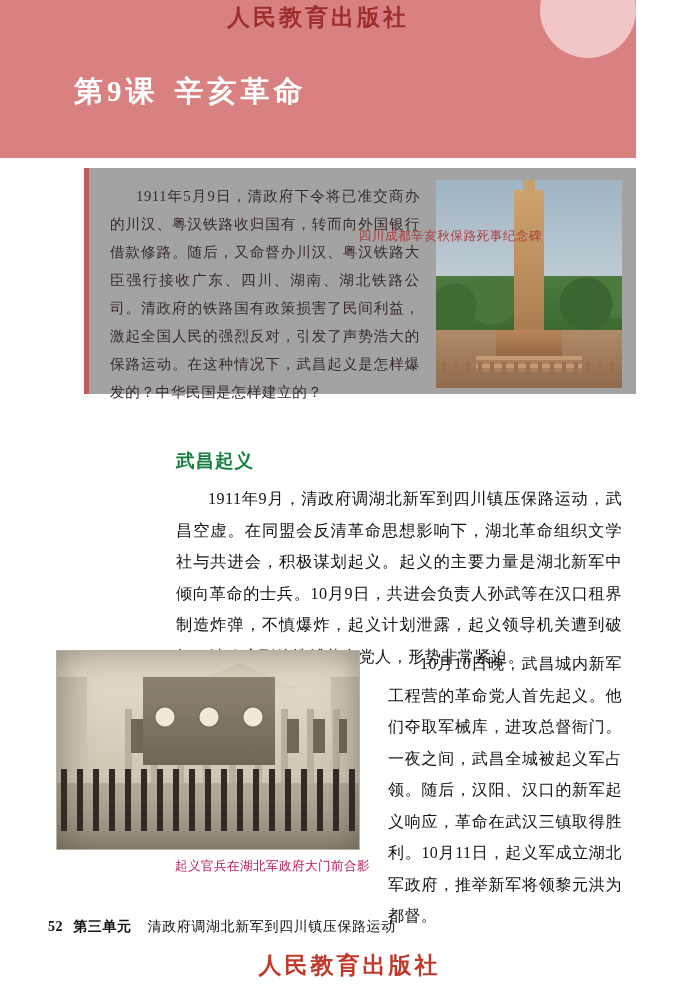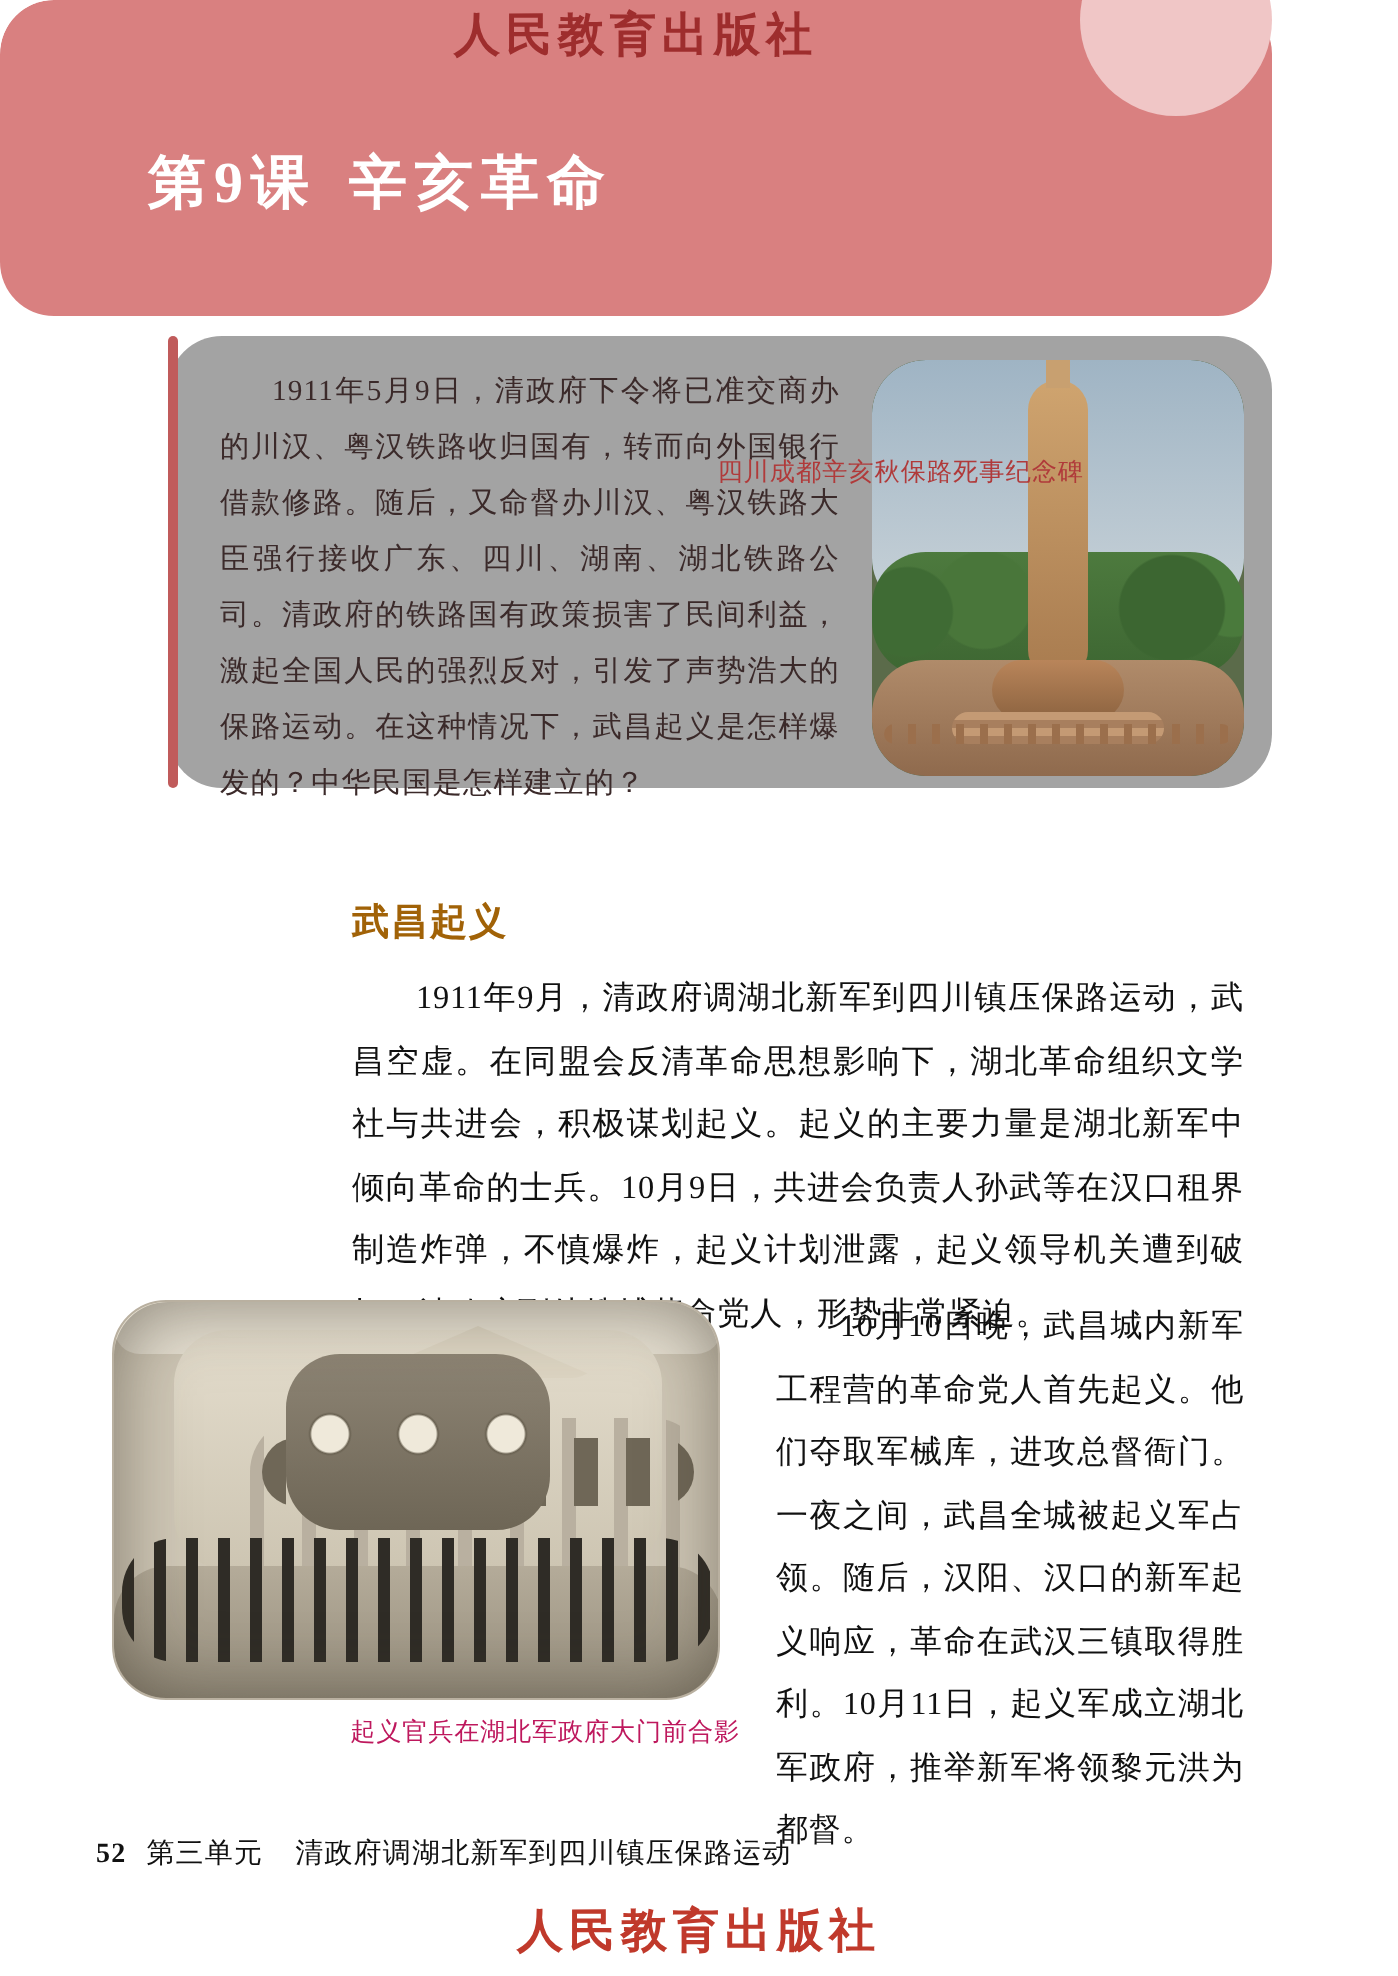--- a/index.html
+++ b/index.html
@@ -1,15 +1,15 @@
 <!DOCTYPE html>
 <html><head>
 <meta charset="utf-8">
 <style>
-  * { box-sizing: border-box; margin: 0; padding: 0; border-radius: 27px; }
+  * { box-sizing: border-box; margin: 0; padding: 0; }
   html, body {
     width: 699px;
     height: 988px;
     background: #ffffff;
     font-family: "Liberation Serif", "DejaVu Serif", serif;
     overflow: hidden;
   }
   .page {
     position: relative;
     width: 699px;
@@ -134,21 +134,21 @@
     color: #b03a3a;
     letter-spacing: 0.5px;
   }
 
   
   .section-head {
     position: absolute;
     left: 176px; top: 448px;
     font-size: 18.5px;
     font-weight: 700;
-    color: #a16207;
+    color: #15803d;
     letter-spacing: 1px;
   }
   .col-right-top {
     position: absolute;
     left: 176px; top: 484px;
     width: 446px;
     font-size: 16.2px;
     line-height: 31.5px;
     color: #111;
     text-align: justify;
@@ -225,21 +225,21 @@
 
   
   .footer-line {
     position: absolute;
     left: 48px; top: 918px;
     font-size: 14px;
     color: #111;
     letter-spacing: 0.6px;
   }
   .footer-line .pg { font-weight: 700; margin-right: 10px; }
-  .footer-line .unit { font-weight: 400; margin-right: 16px; }
+  .footer-line .unit { font-weight: 700; margin-right: 16px; }
   .publisher-bottom {
     position: absolute;
     left: 0; top: 950px;
     width: 699px;
     text-align: center;
     font-size: 23px;
     font-weight: 700;
     color: #c0392b;
     letter-spacing: 3px;
   }

